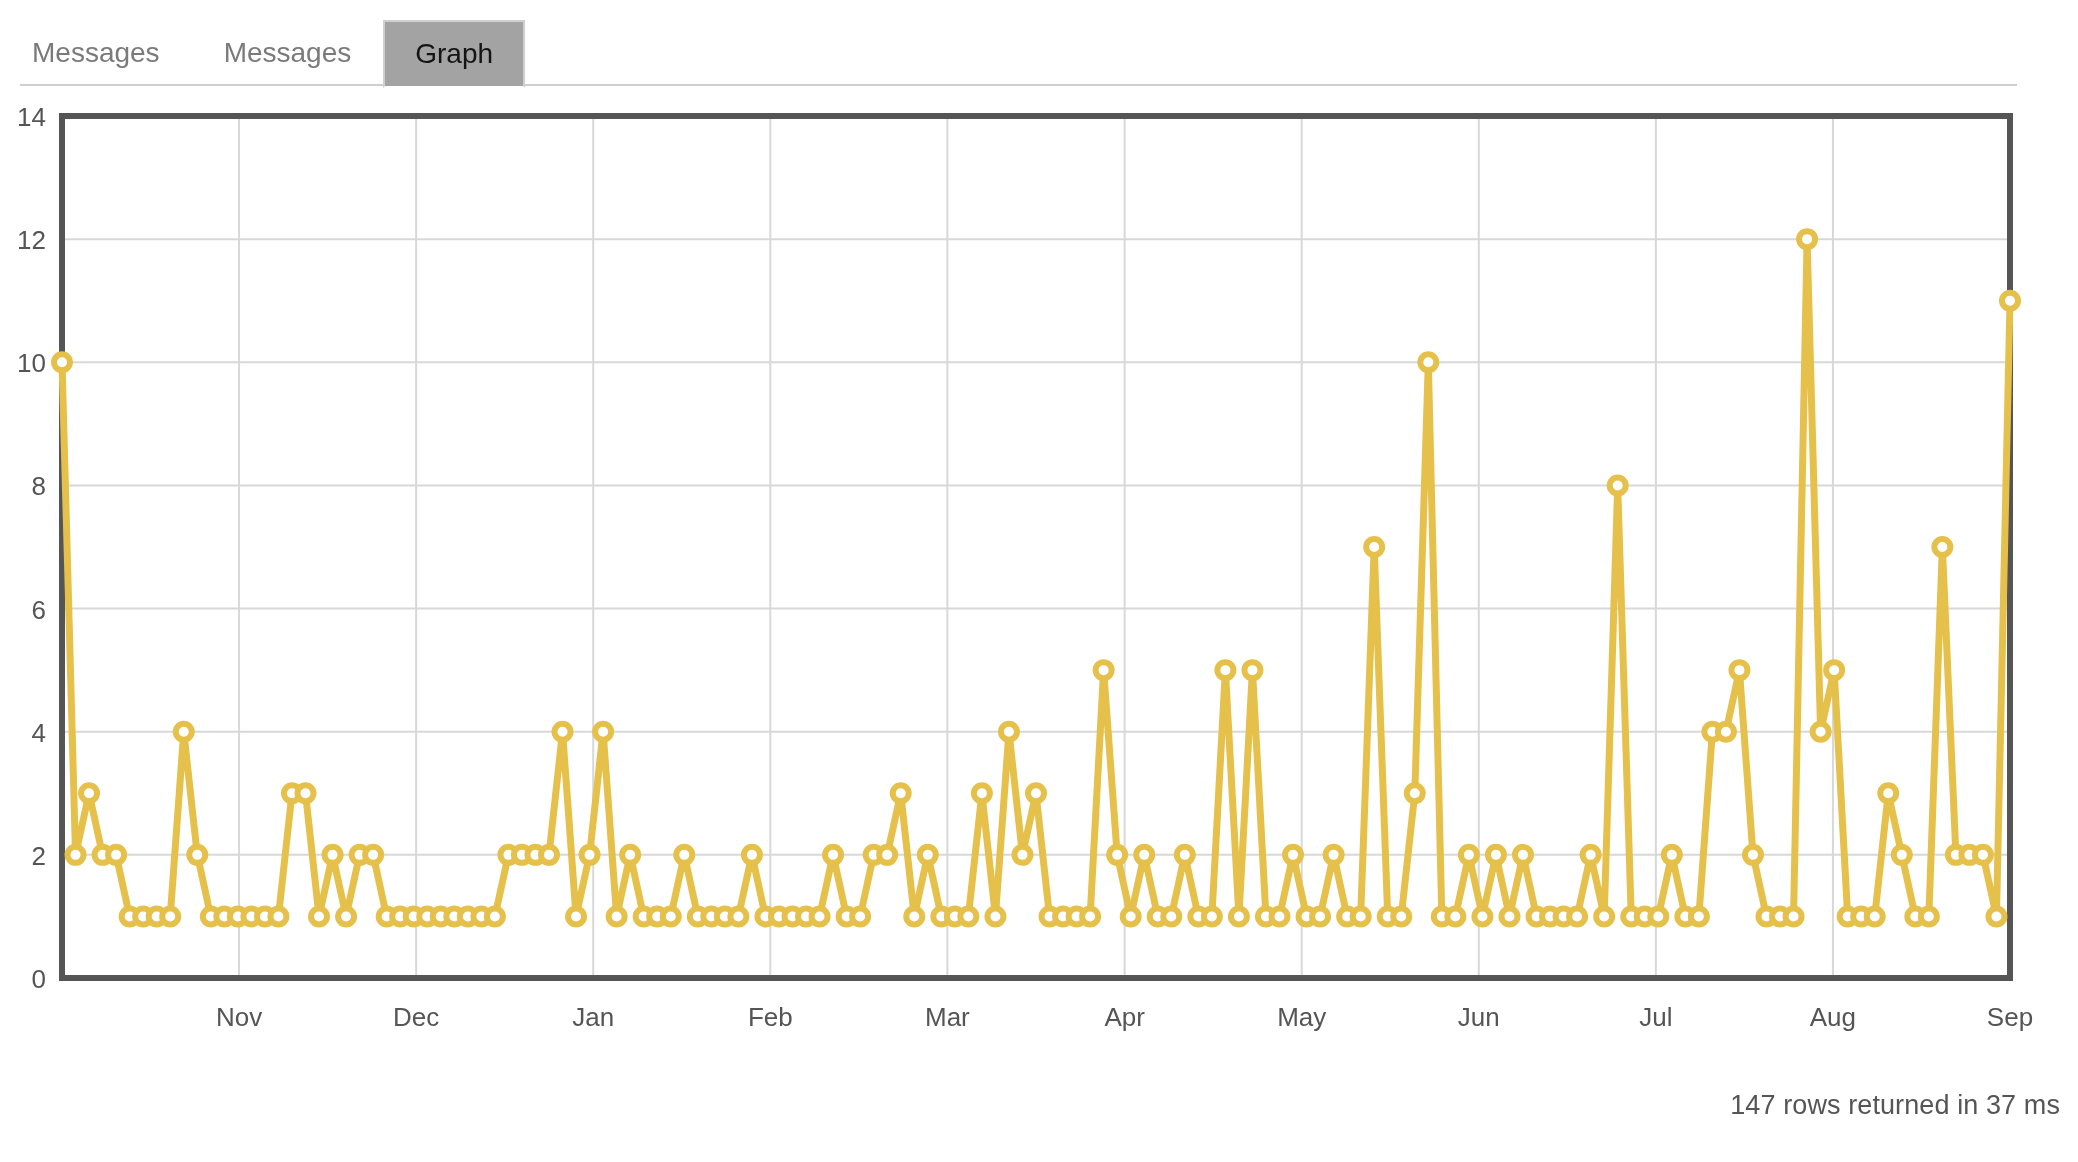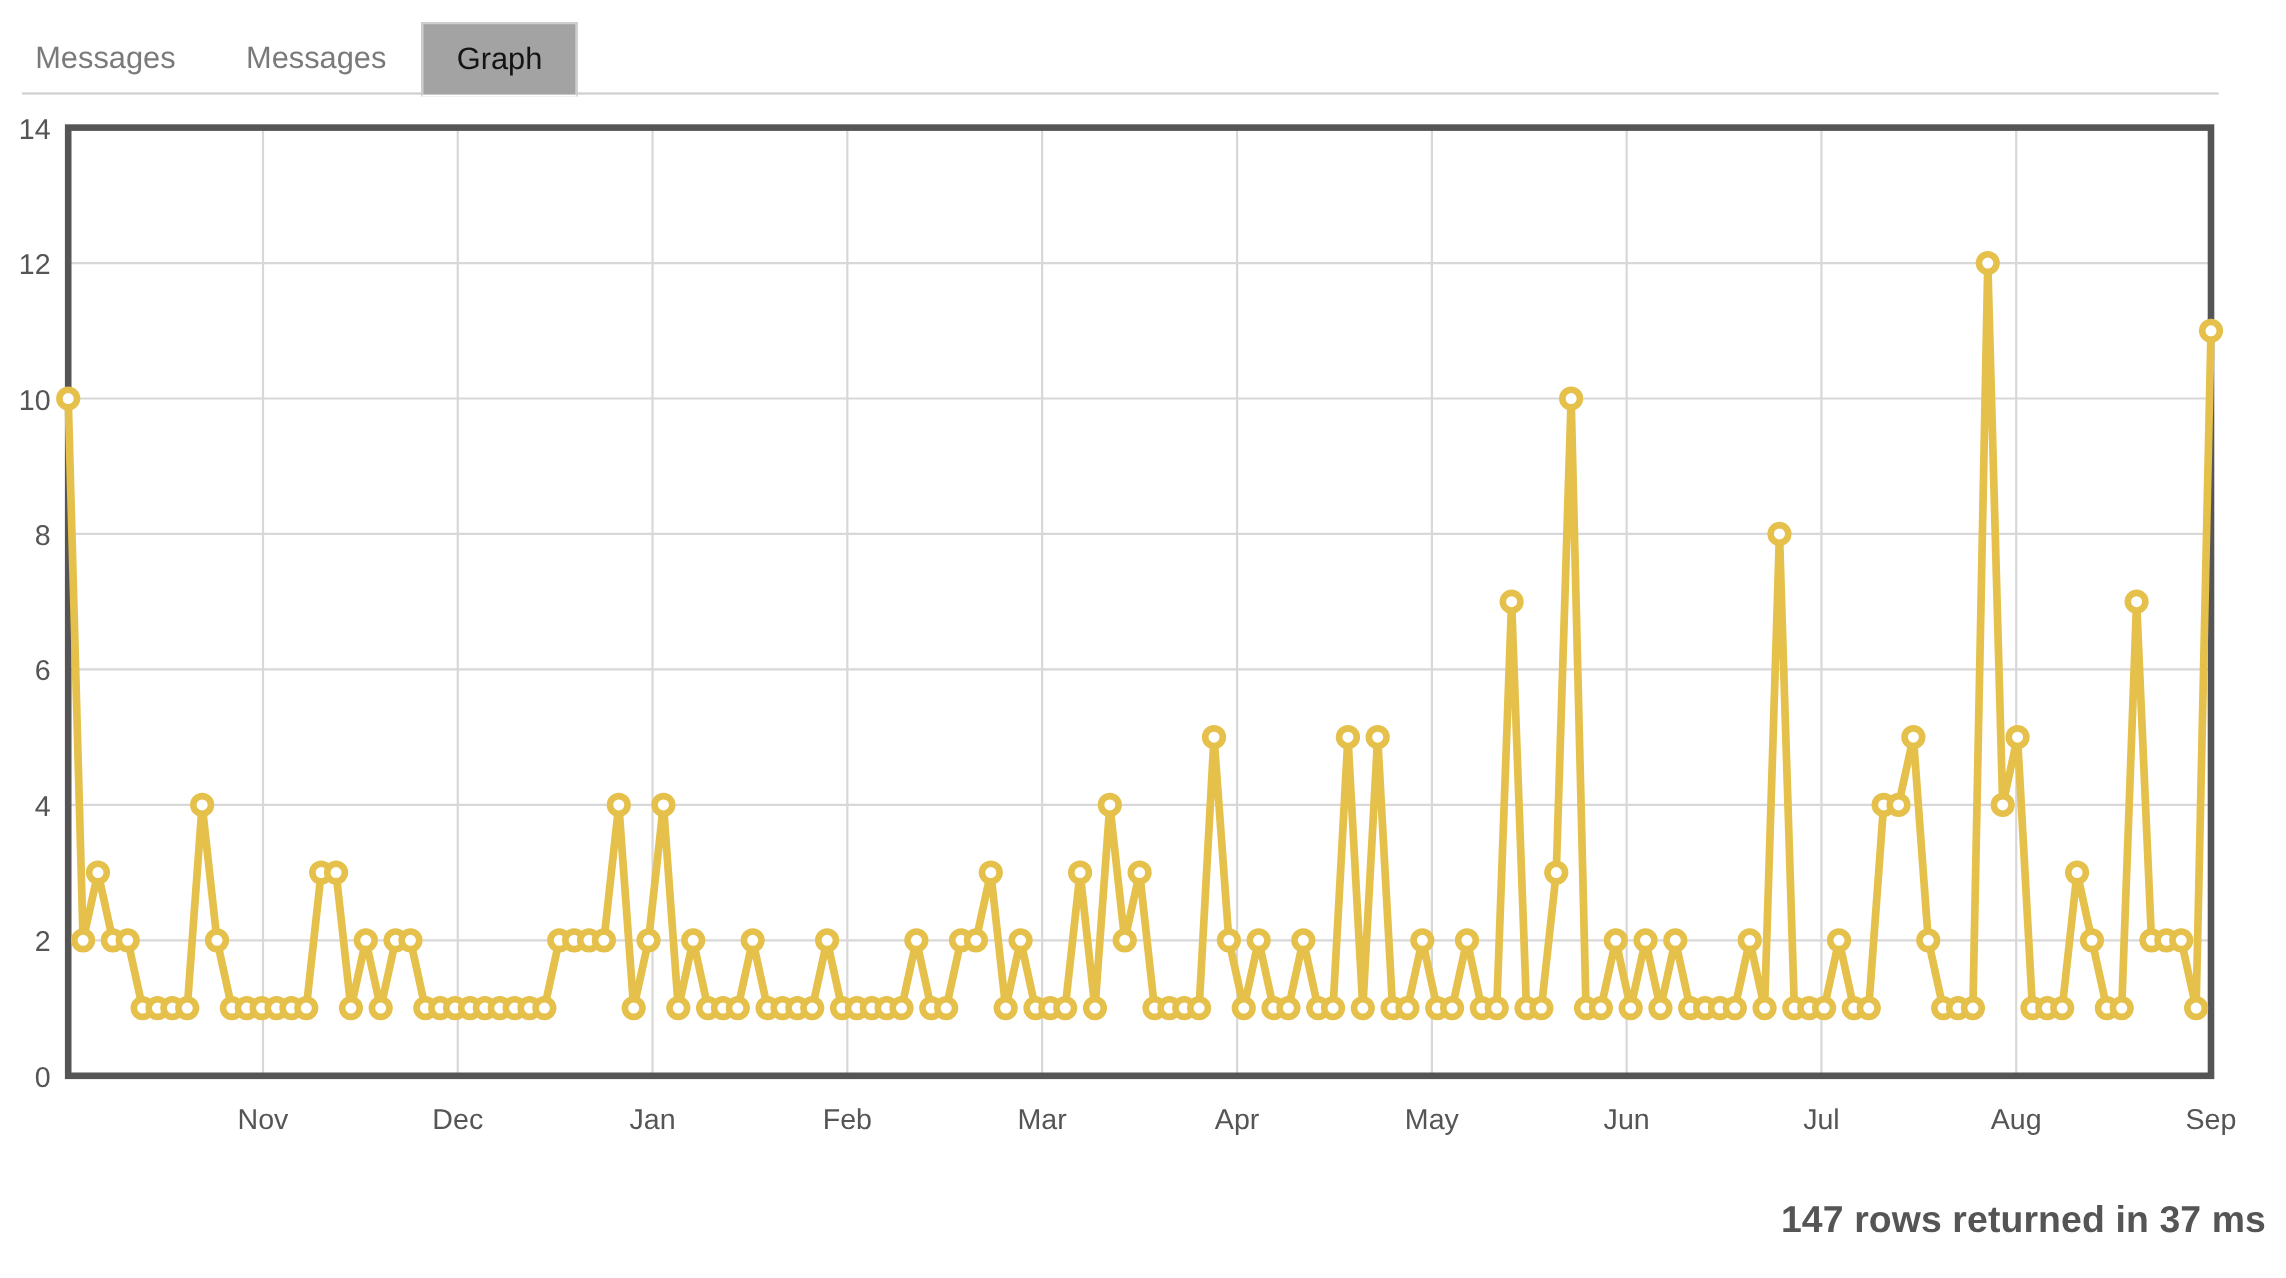--- a/index.html
+++ b/index.html
@@ -68,22 +68,22 @@
     width: 2078px;
     height: 990px;
   }
   .chart-svg { display: block; }
 
   
   .footer {
     position: absolute;
     right: 18px;
     top: 1090px;
-    font-size: 34px;
-    font-weight: bold;
+    font-size: 27px;
+    font-weight: normal;
     color: #555555;
     letter-spacing: 0.1px;
   }
 </style>
 </head>
 <body>
 
 <div id="page">
 
   <div class="tabbar">

